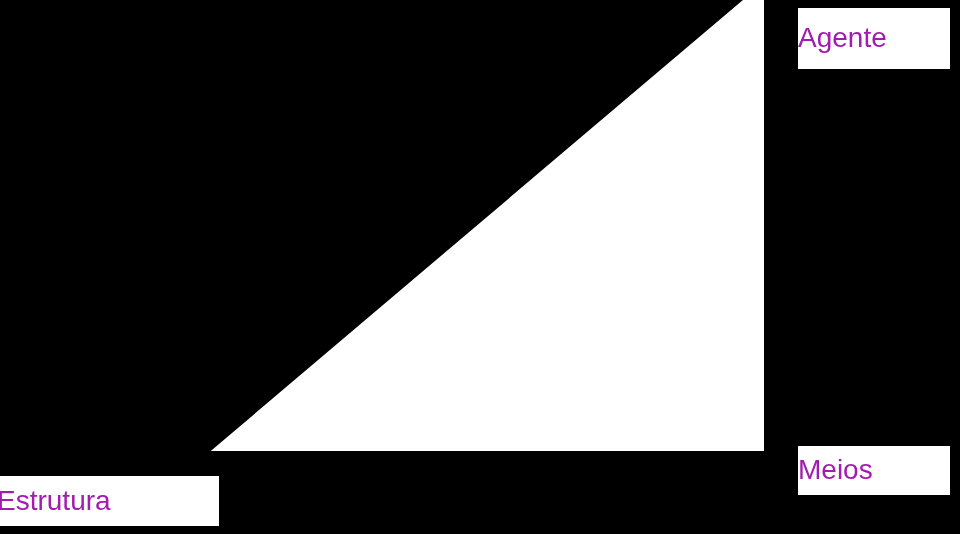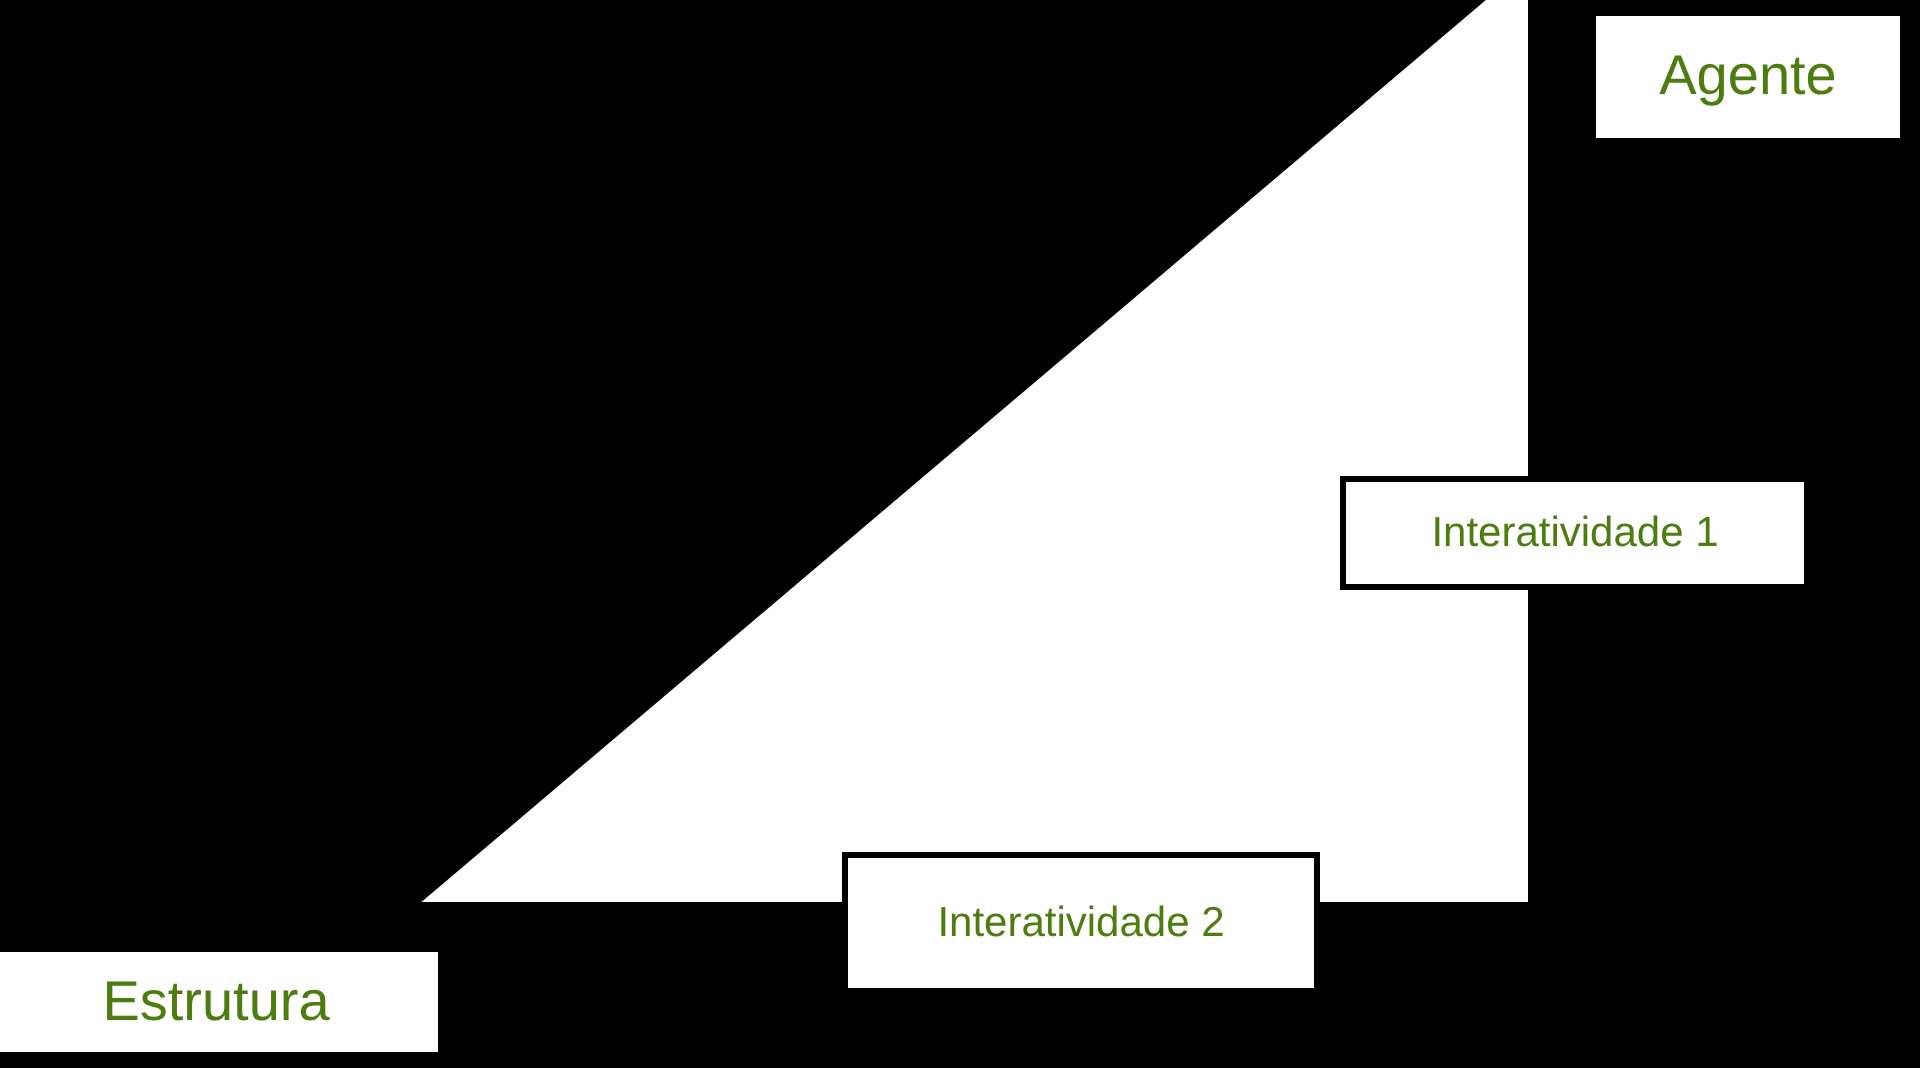--- a/index.html
+++ b/index.html
@@ -22,22 +22,21 @@
     width: 960px;
     height: 534px;
   }
   .label-box {
     position: absolute;
     background: #ffffff;
     border: 3px solid #000000;
     box-sizing: border-box;
     display: flex;
     align-items: center;
-    justify-content: center;
-    color: #4d7c0f;
+    color: #a21caf;
     line-height: 1.1;
     white-space: nowrap;
   }
   .label-text {
     display: block;
   }
   
   #box-agente {
     left: 795px;
     top: 5px;
@@ -89,27 +88,24 @@
 
   <svg id="triangle-svg" viewBox="0 0 960 534" xmlns="http://www.w3.org/2000/svg">
     <rect x="0" y="0" width="960" height="534" fill="#000000"></rect>
     <polygon points="208,452 765,452 765,-20" fill="#ffffff" stroke="#000000" stroke-width="2"></polygon>
   </svg>
 
   <div class="label-box" id="box-agente">
     <span class="label-text">Agente</span>
   </div>
 
-  <div class="label-box" id="box-interatividade-1">
-    <span class="label-text">Interatividade 1</span>
-  </div>
 
 
-  <div class="label-box" id="box-interatividade-2">
-    <span class="label-text">Interatividade 2</span>
+
+  <div class="label-box" id="box-meios">
+    <span class="label-text">Meios</span>
   </div>
-
 
   <div class="label-box" id="box-estrutura">
     <span class="label-text">Estrutura</span>
   </div>
 
 </div>
 
 </body></html>

